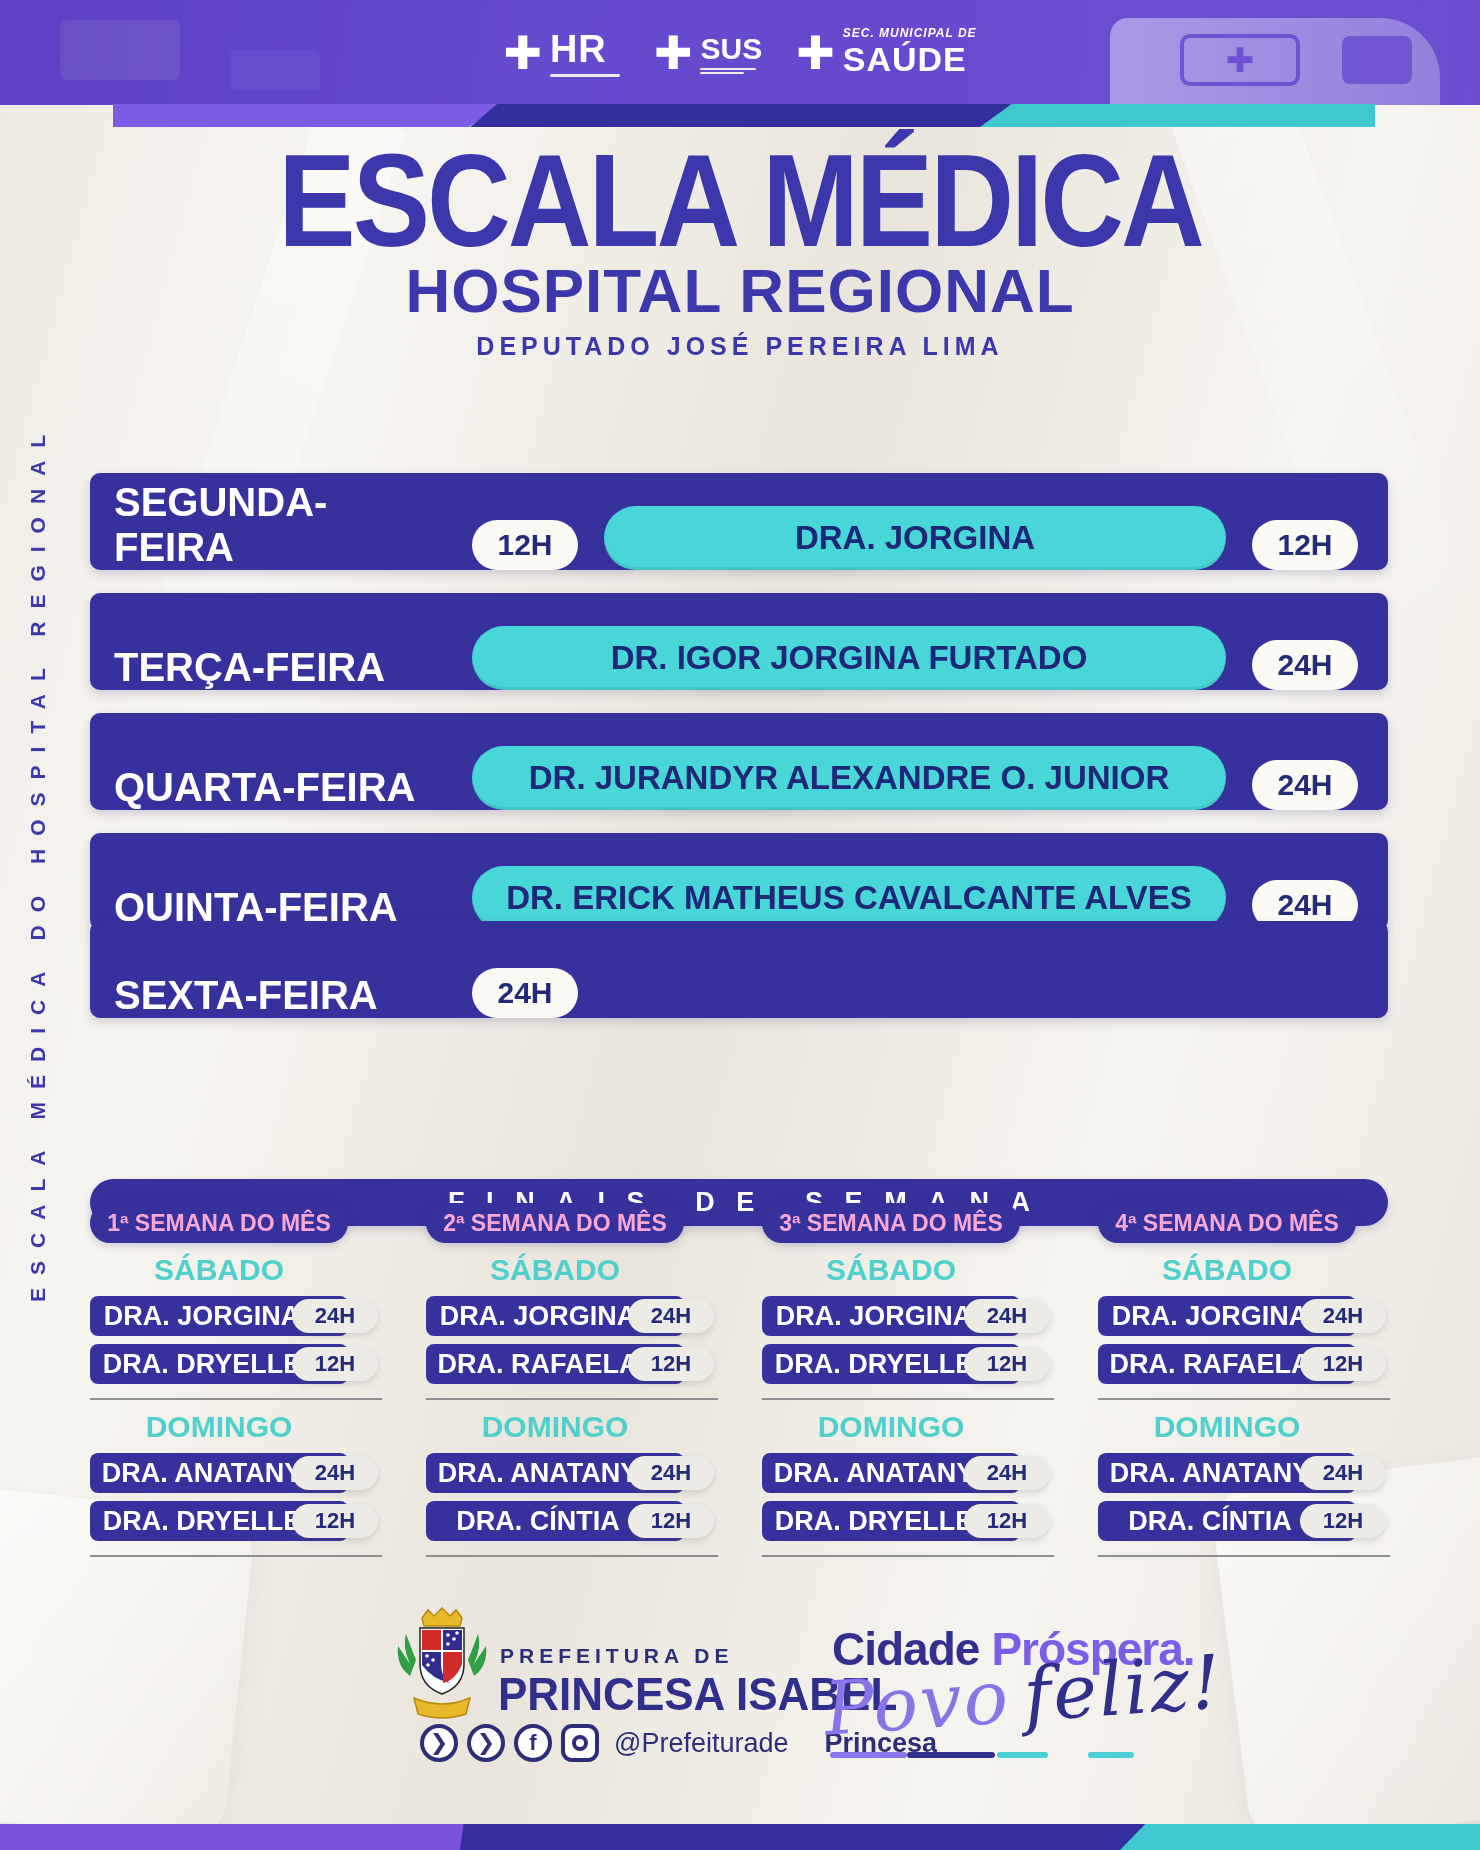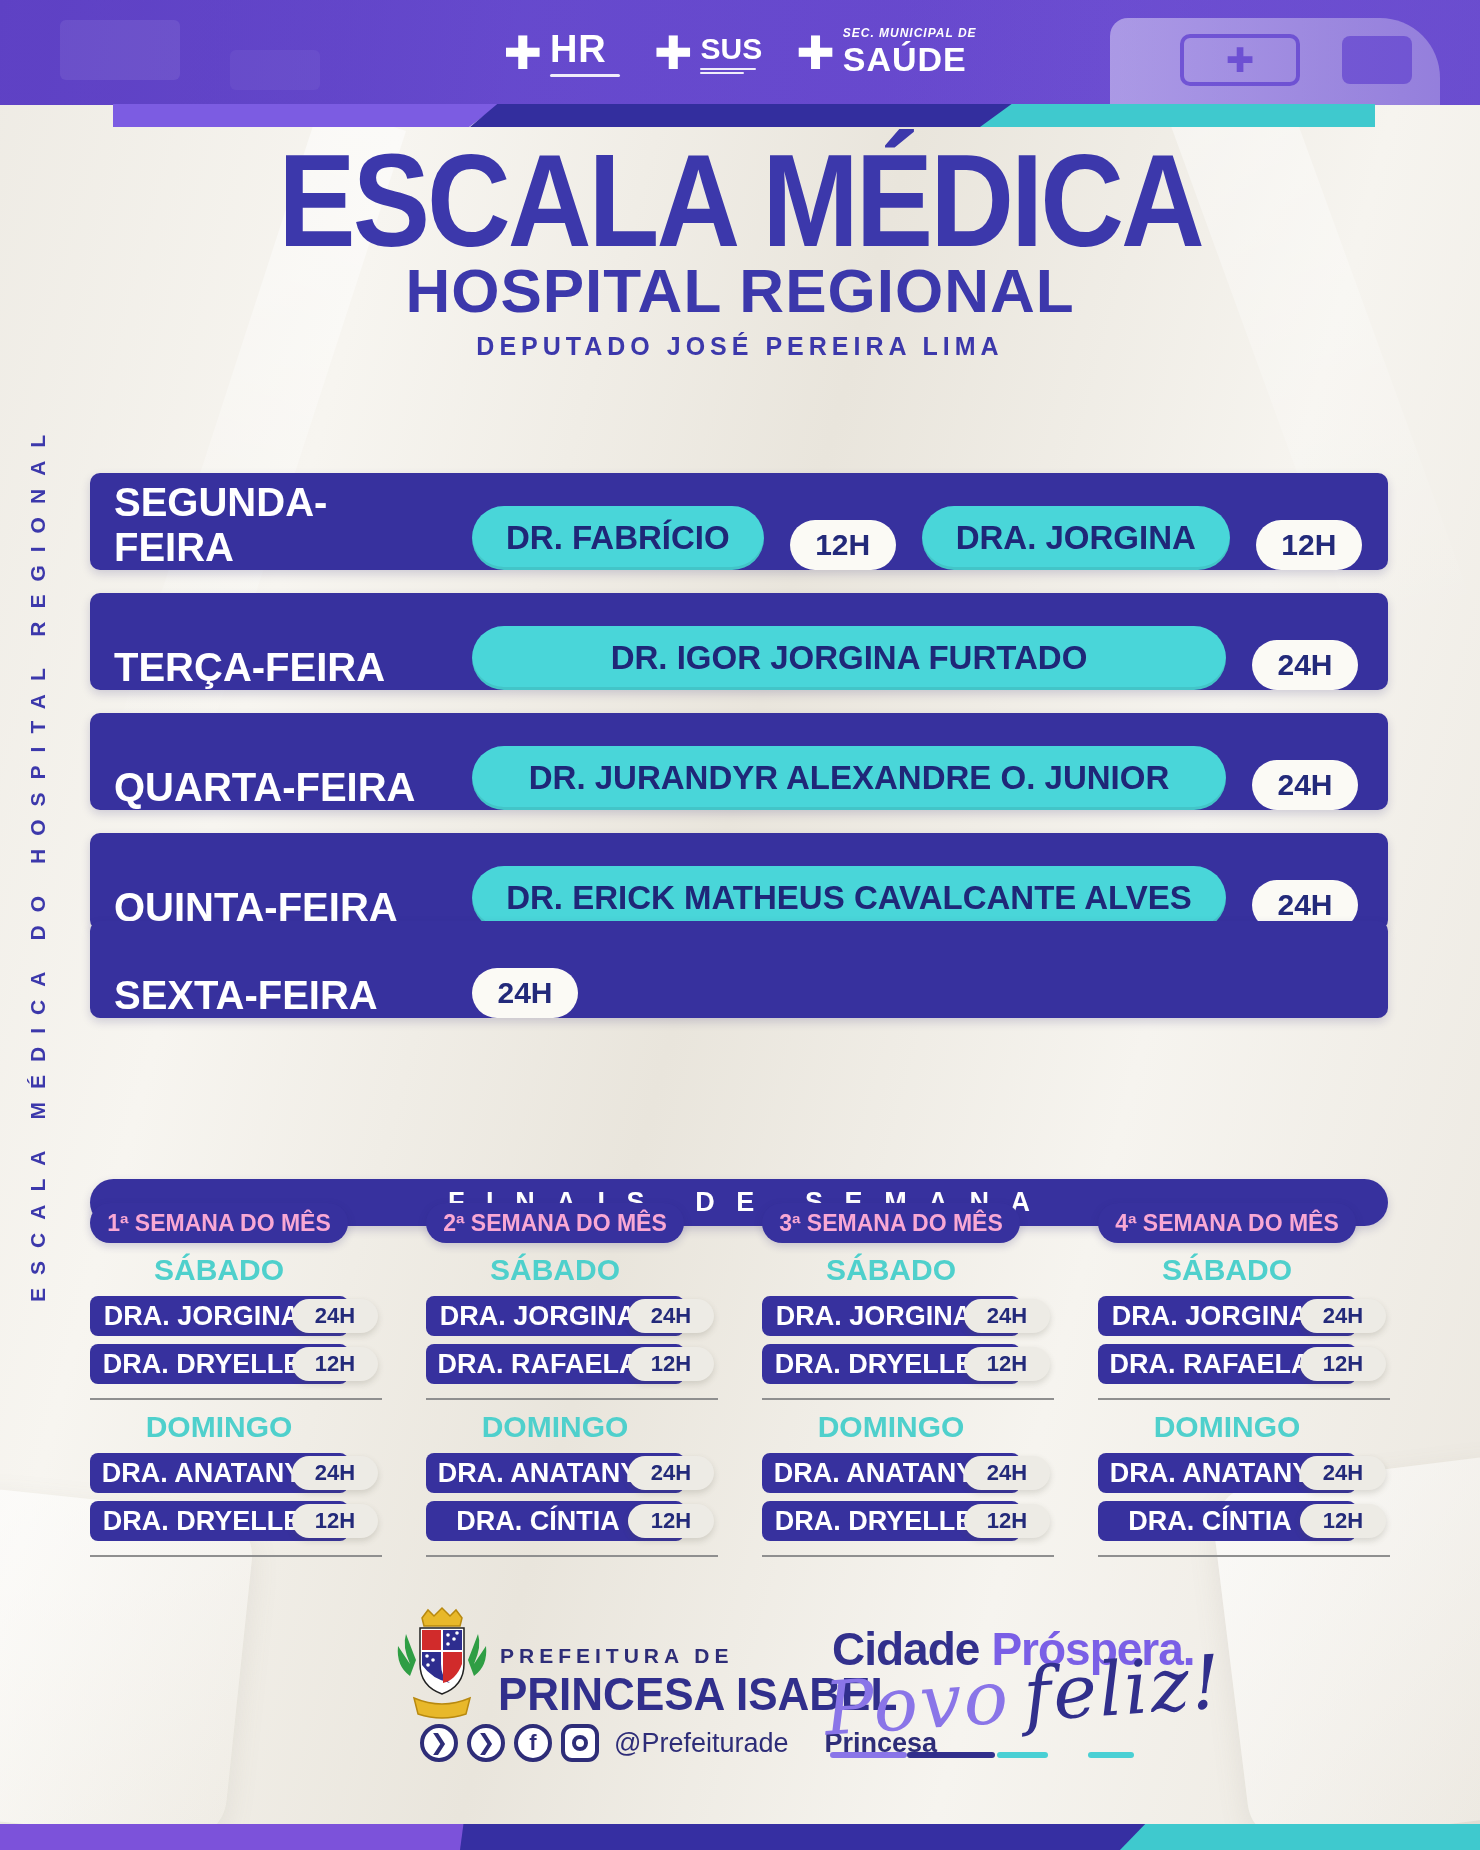--- a/index.html
+++ b/index.html
@@ -158,21 +158,20 @@
   <div class="title-block">
     <div class="title-main">ESCALA MÉDICA</div>
     <div class="title-sub">HOSPITAL REGIONAL</div>
     <div class="title-tag">DEPUTADO JOSÉ PEREIRA LIMA</div>
   </div>
 
   <div class="vertical-label">ESCALA MÉDICA DO HOSPITAL REGIONAL</div>
 
   <div class="day-row" style="top:473px;">
     <div class="day-label">SEGUNDA-FEIRA</div>
-    <div class="doc-pill grow">DR. FABRÍCIO</div>
     <div class="hour-pill">12H</div>
     <div class="doc-pill grow">DRA. JORGINA</div>
     <div class="hour-pill">12H</div>
   </div>
   <div class="day-row" style="top:593px;">
     <div class="day-label">TERÇA-FEIRA</div>
     <div class="doc-pill grow">DR. IGOR JORGINA FURTADO</div>
     <div class="hour-pill">24H</div>
   </div>
   <div class="day-row" style="top:713px;">

